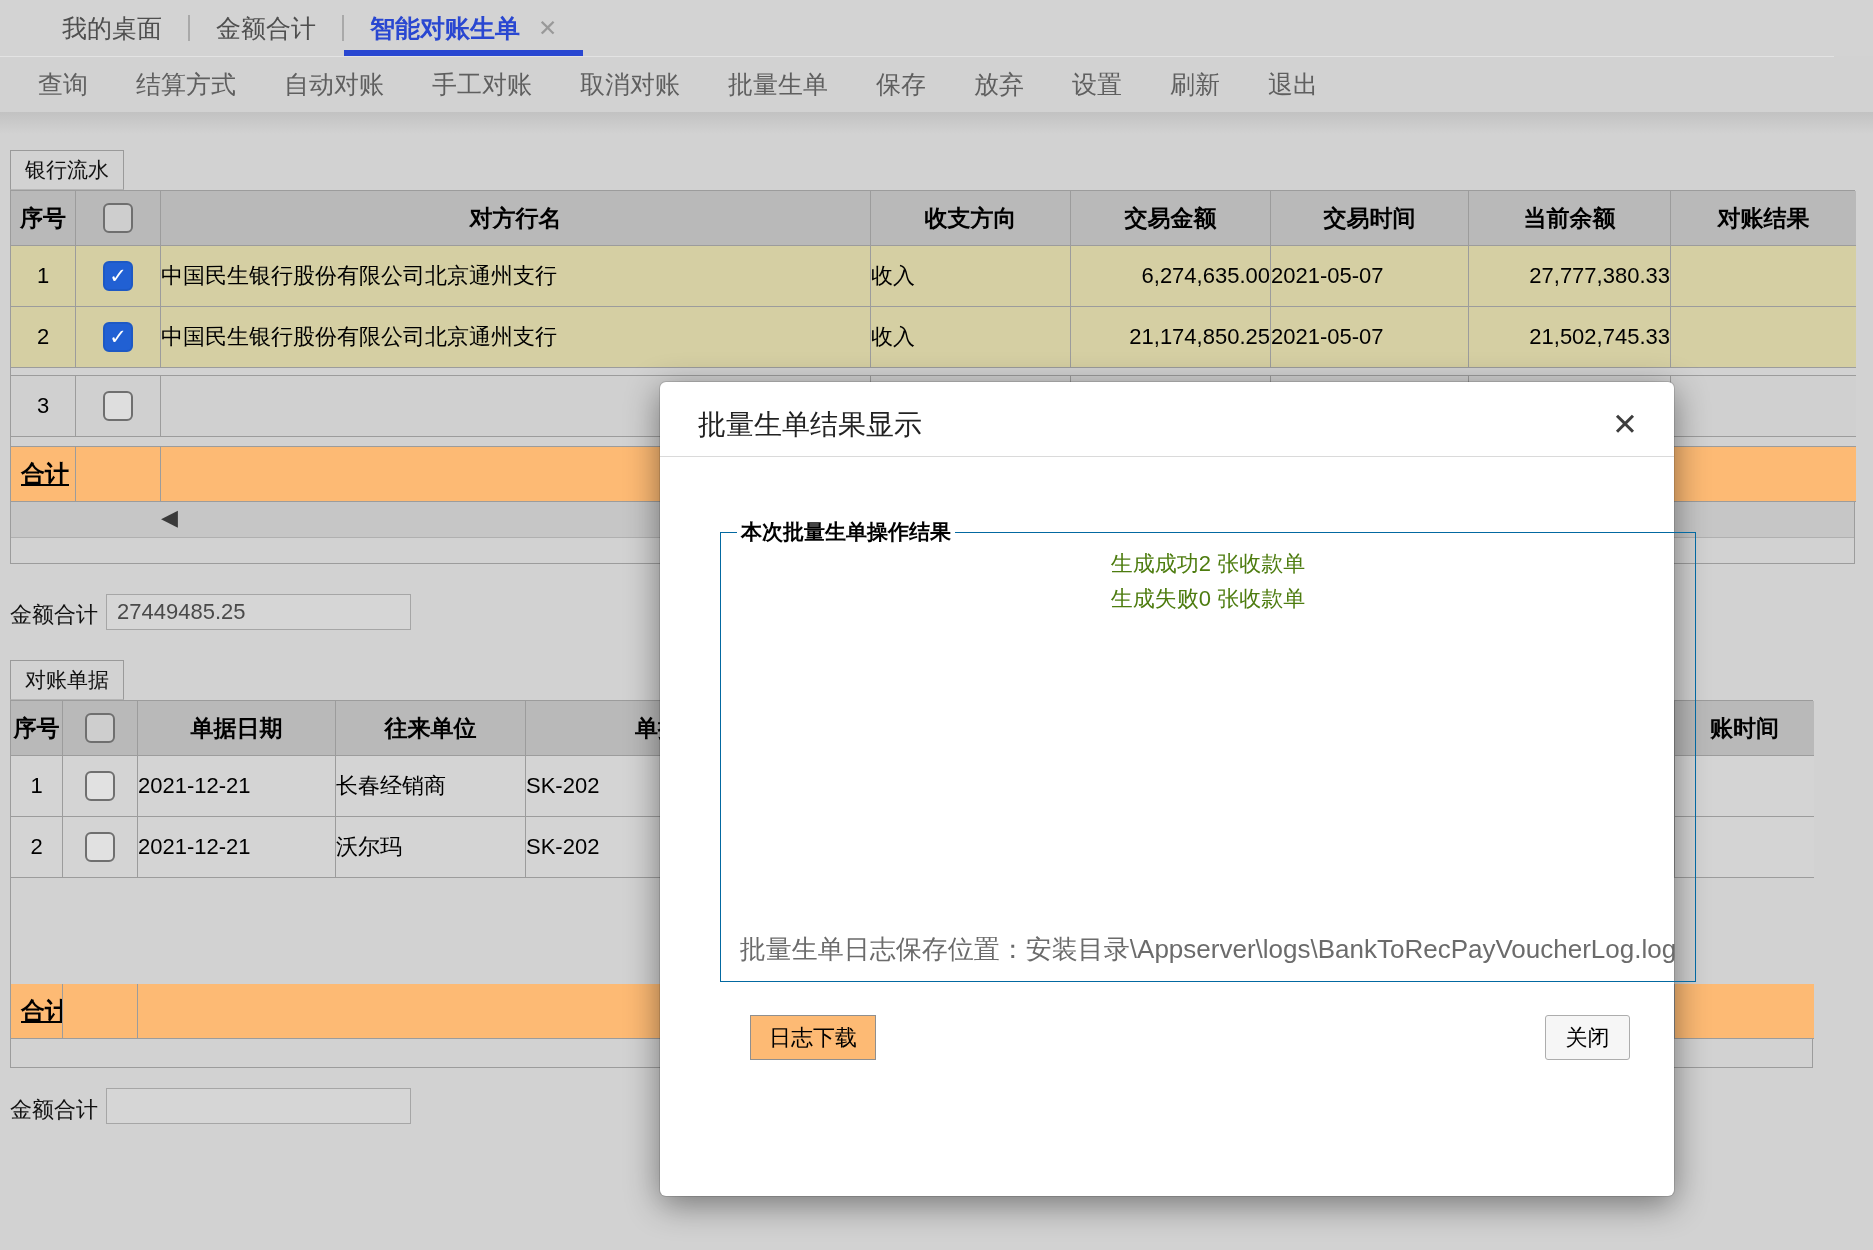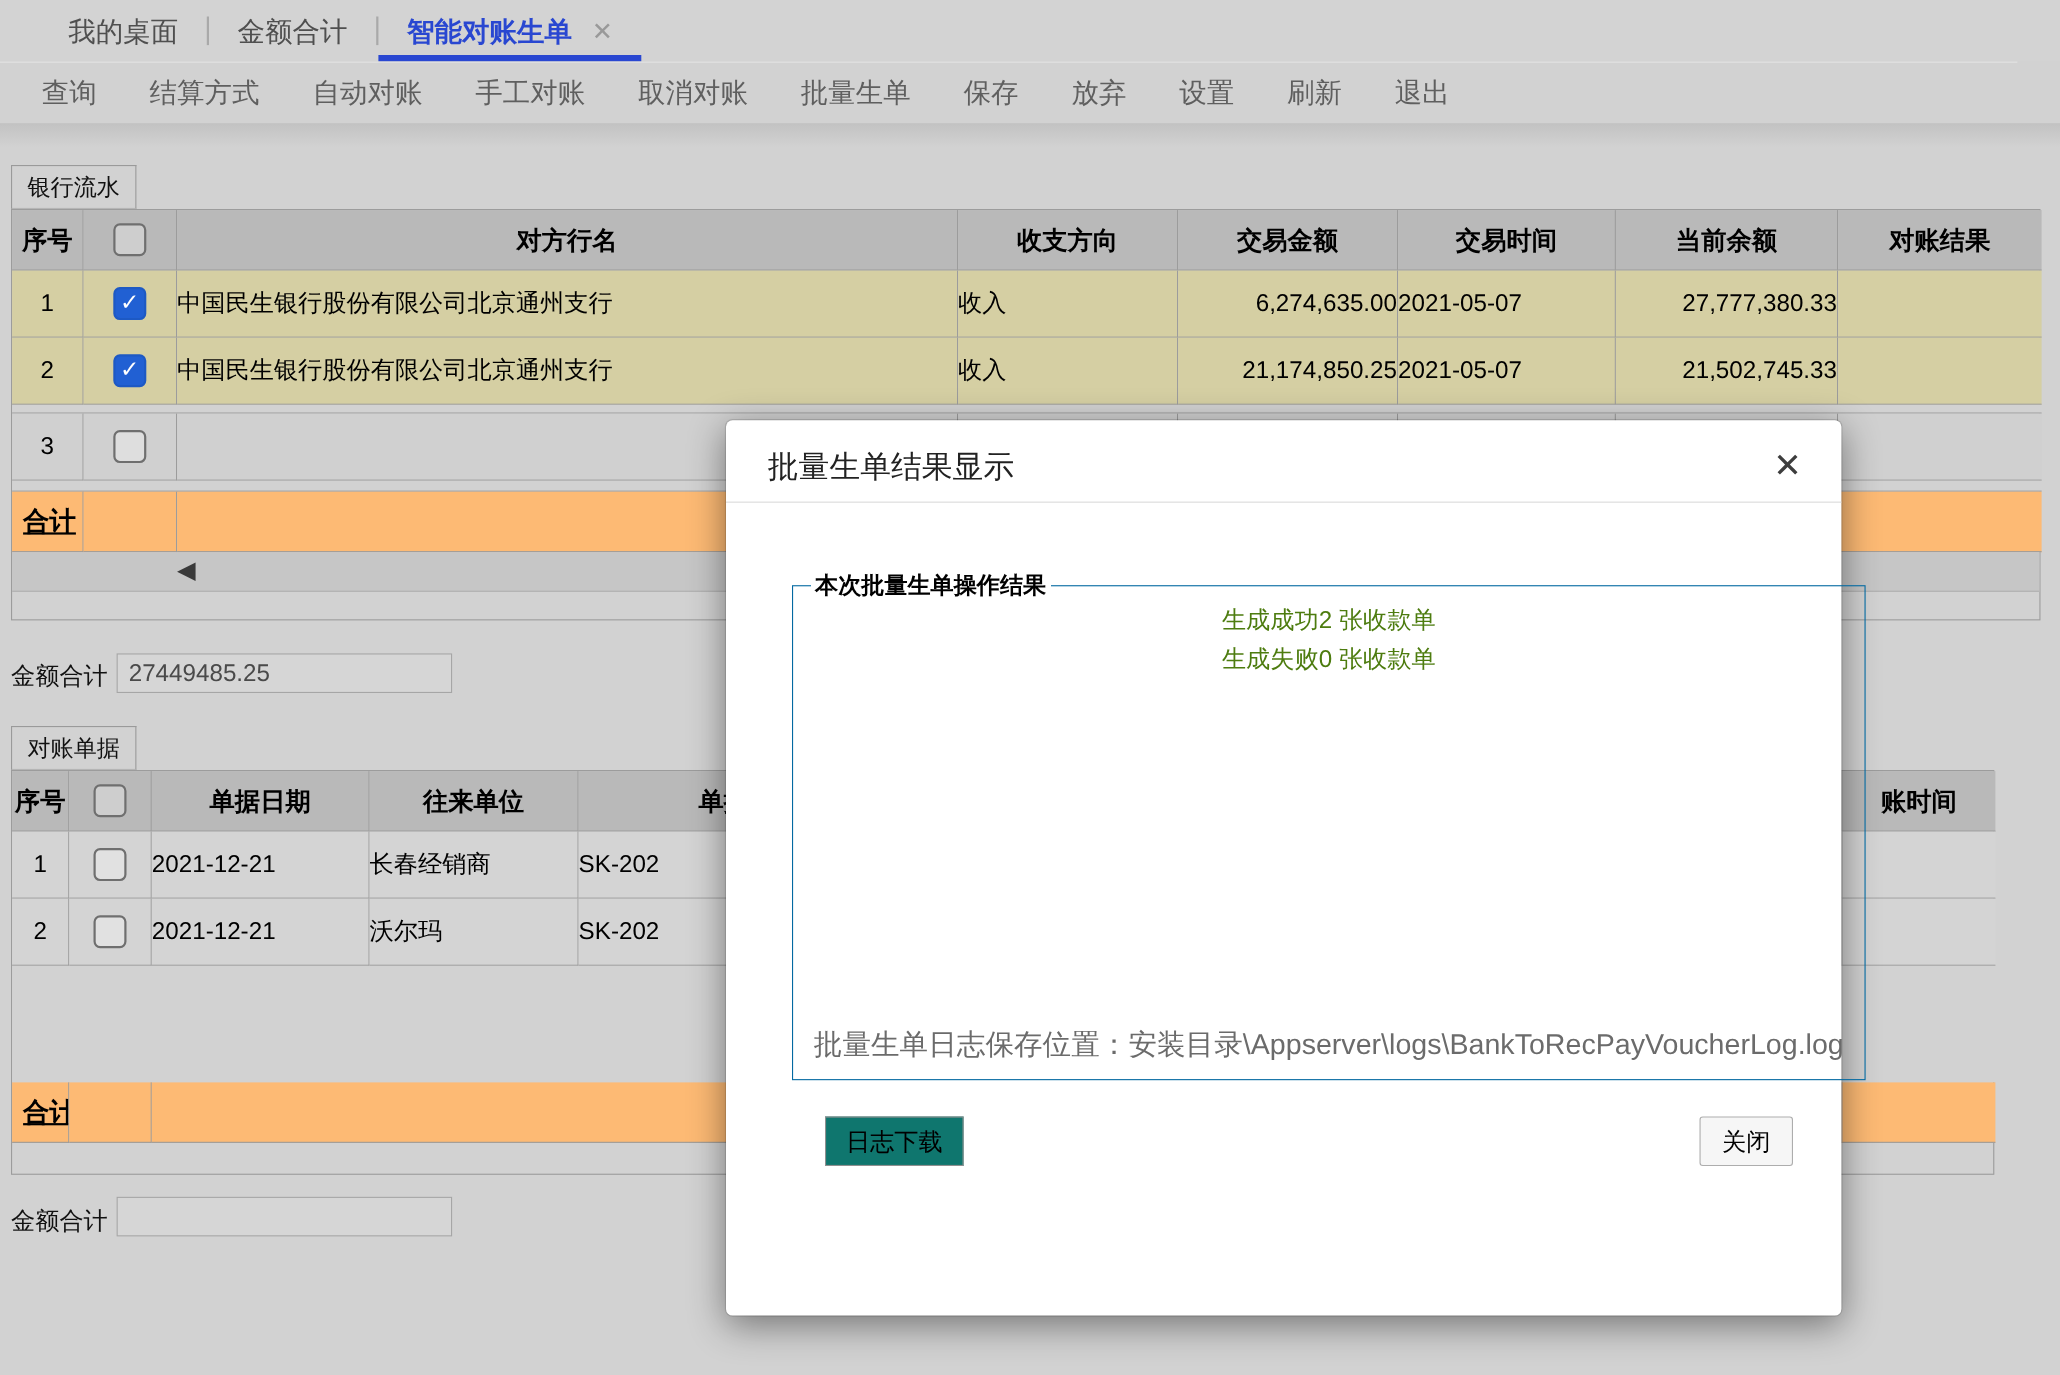--- a/index.html
+++ b/index.html
@@ -97,21 +97,21 @@
   }
   .resultbox legend {
     font-size:21px; font-weight:bold; color:#000; margin-left:16px; padding:0 4px;
   }
   .result-lines { text-align:center; font-size:22px; color:#4d7c0f; line-height:35px; }
   .log-line {
     position:absolute; left:0; bottom:14px; width:100%; text-align:center;
     font-size:26px; color:#6b6b6b;
   }
   .btn {
-    position:absolute; top:633px; height:45px; background:#0f766e;
+    position:absolute; top:633px; height:45px; background:#fdba74;
     border:1px solid #8f8f8f; font-size:22px; color:#000;
     display:flex; align-items:center; justify-content:center; cursor:default;
   }
   .btn-download { left:90px; padding:0 18px; }
   .btn-close { left:885px; width:85px; border-color:#adadad; background:#f6f6f6; border-radius:3px; }
 </style>
 </head>
 <body>
 
 <div class="root">

